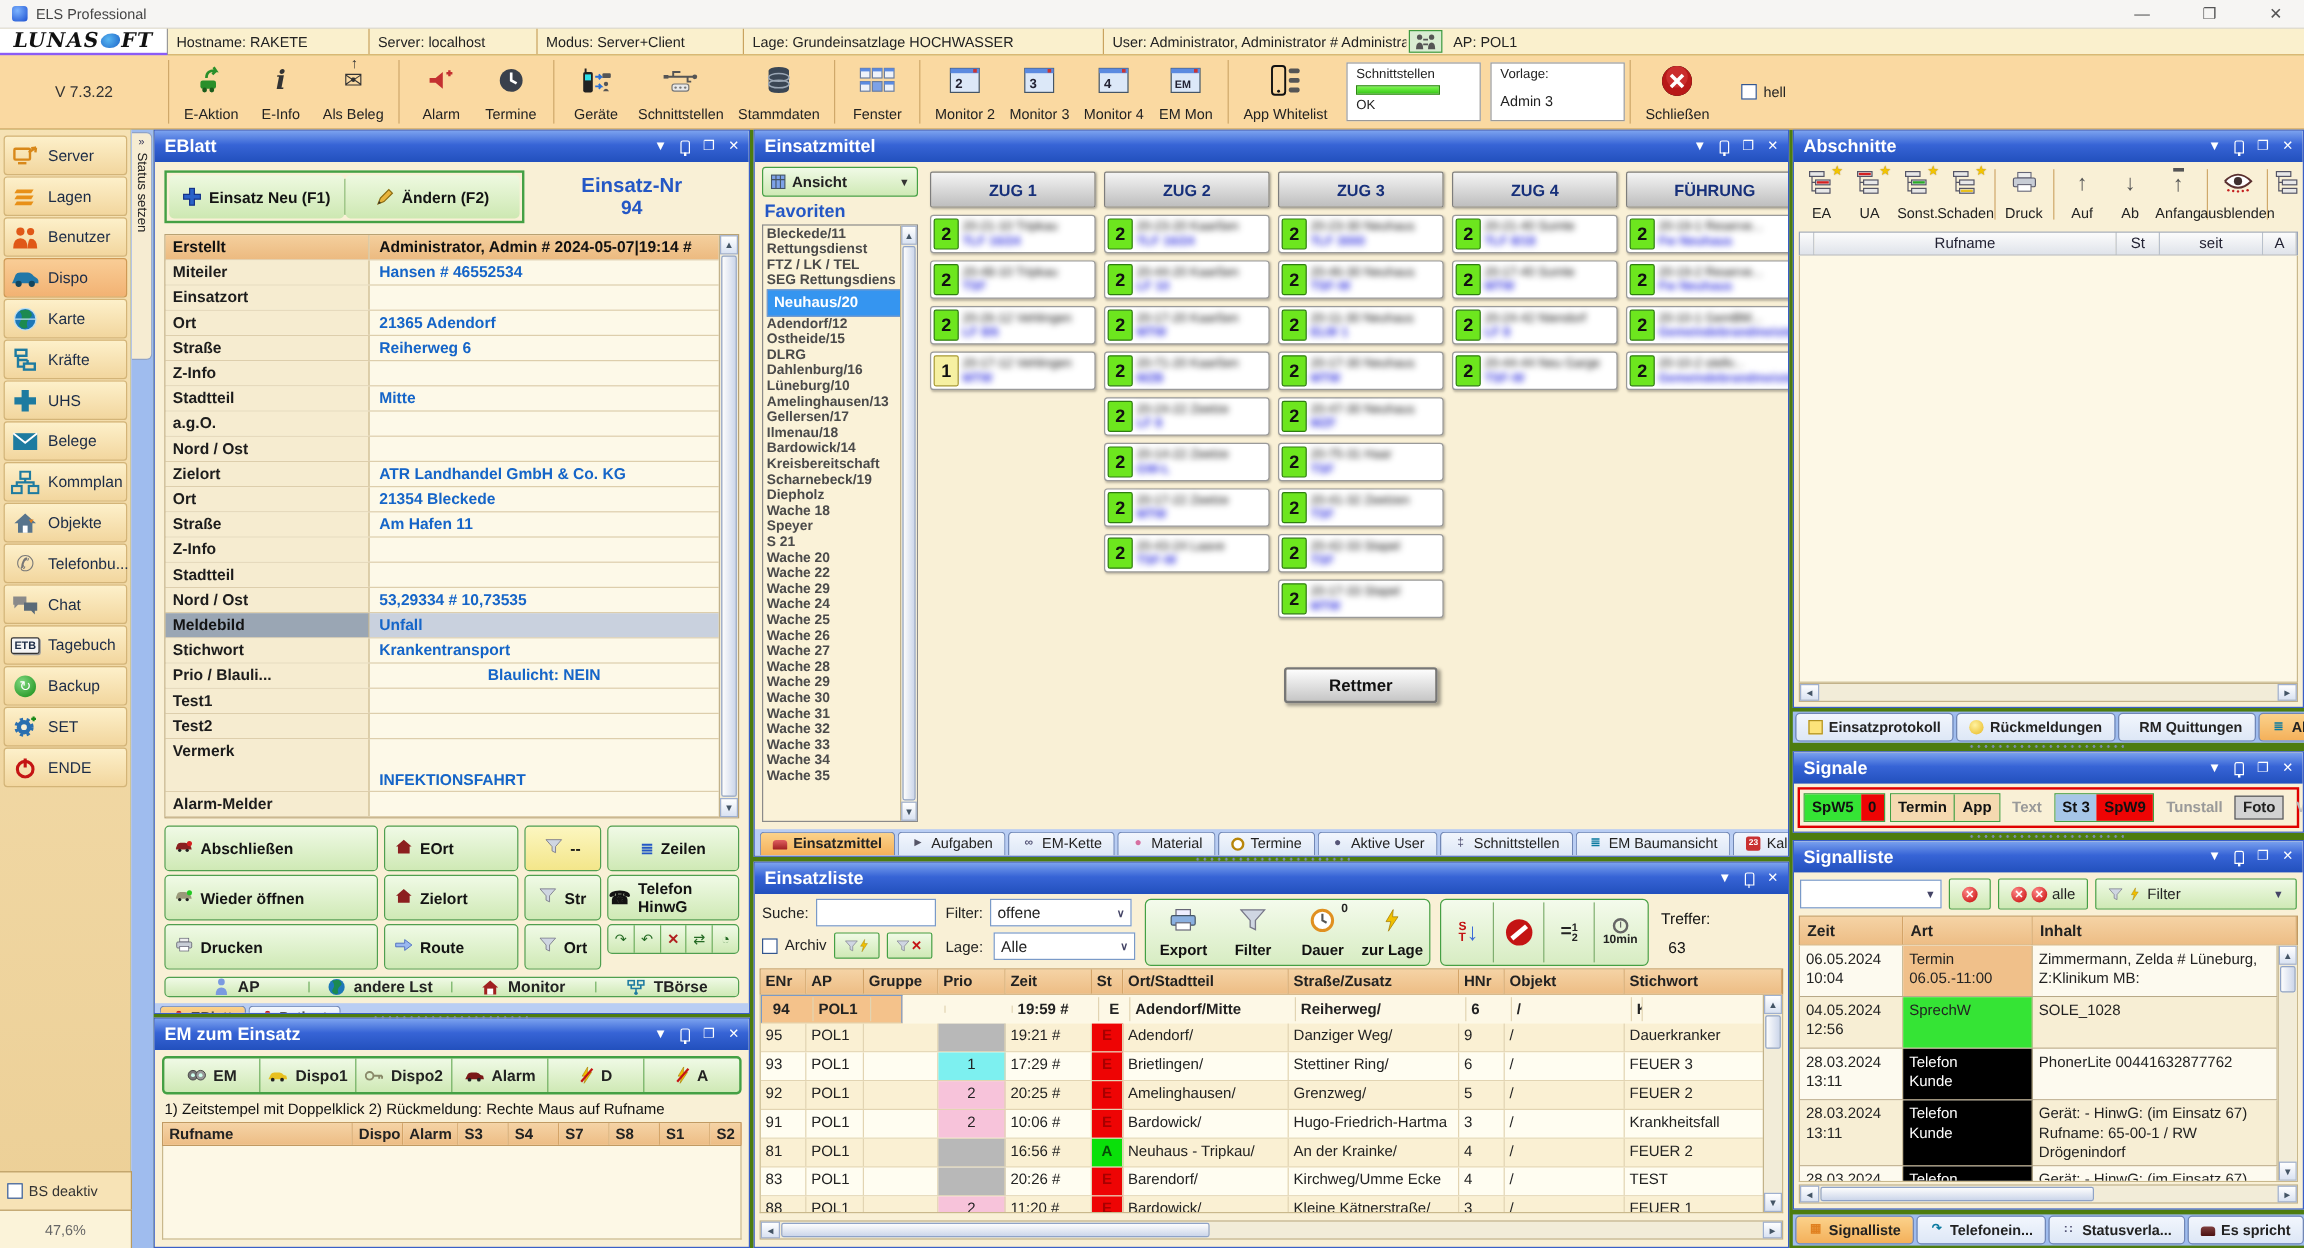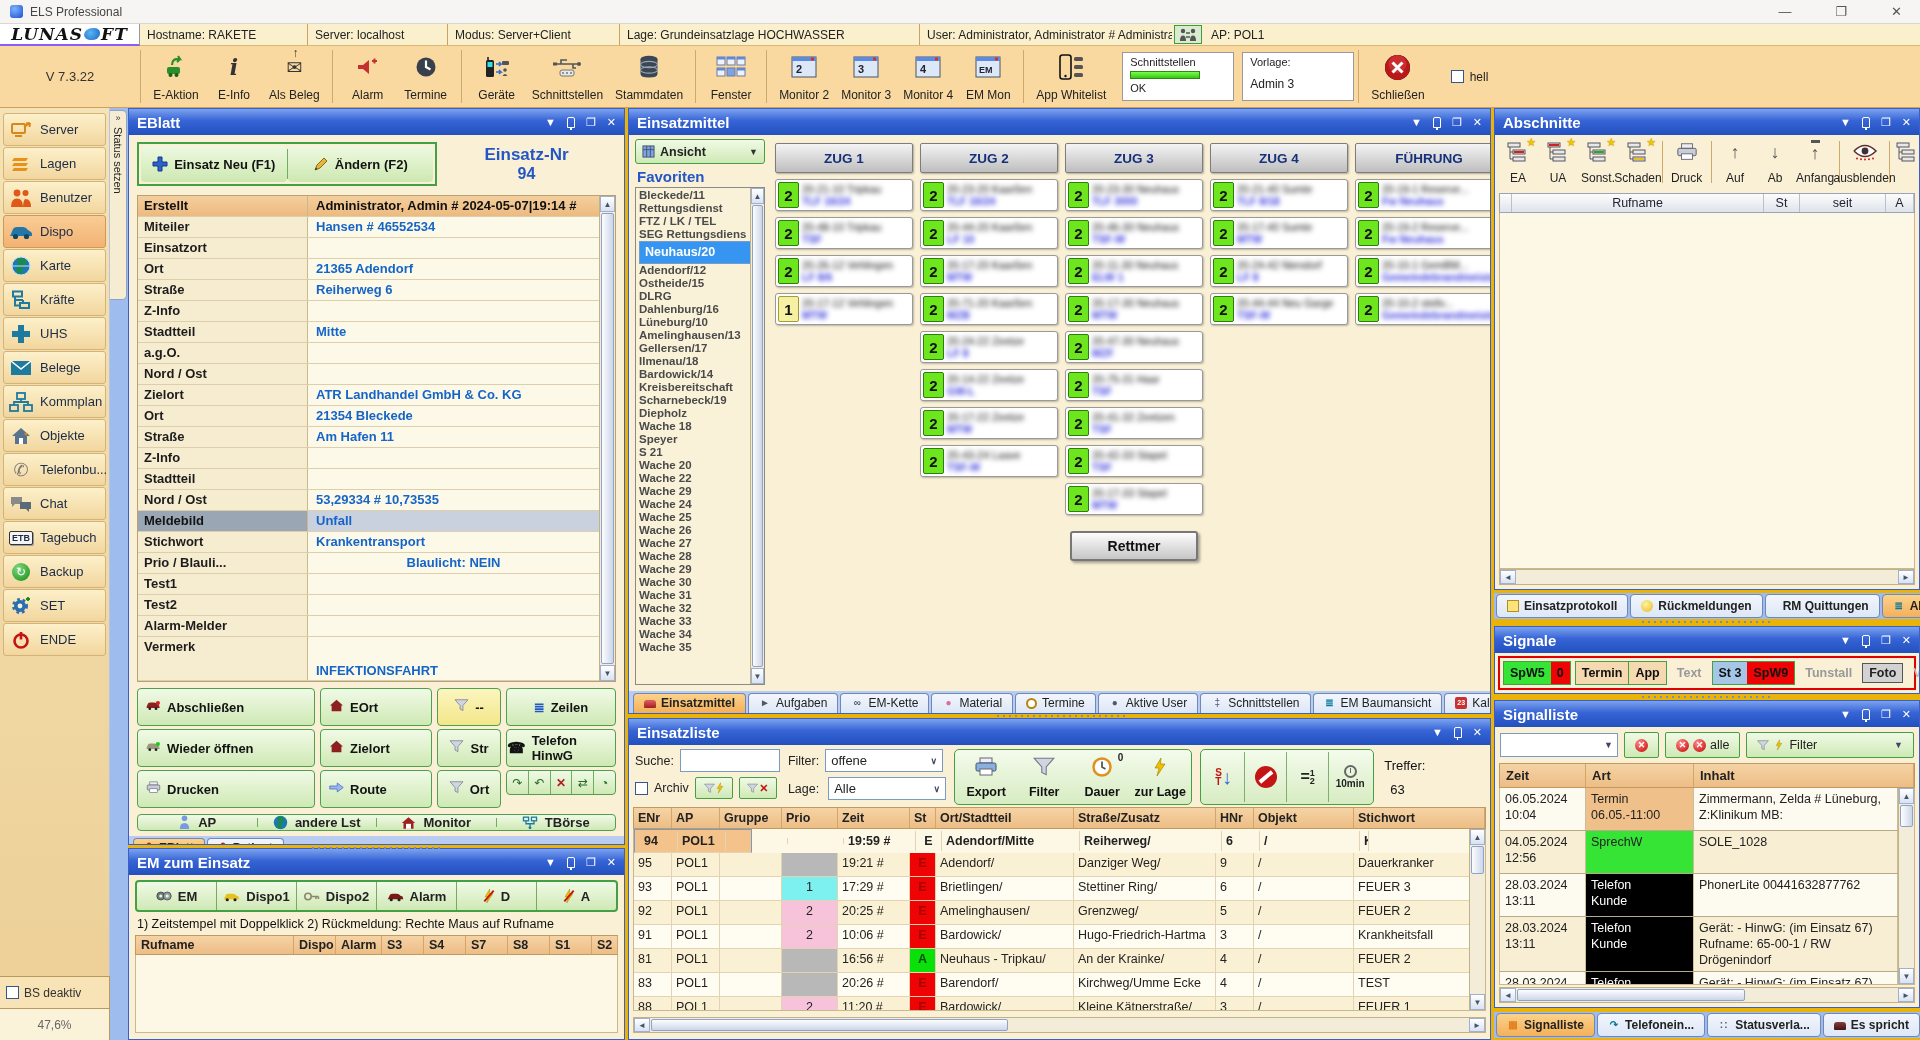--- a/index.html
+++ b/index.html
@@ -1,18 +1,18 @@
 <!DOCTYPE html>
 <html><head>
 <meta charset="utf-8">
 <style>
   *{box-sizing:border-box;margin:0;padding:0}
   html,body{width:1920px;height:1040px;overflow:hidden}
   body{font-family:"Liberation Sans",sans-serif;font-size:13px;color:#222}
-  .app{position:relative;width:1920px;height:1040px;background:#eab308;overflow:hidden}
+  .app{position:relative;width:1920px;height:1040px;background:#4d7c0f;overflow:hidden}
 
   
   .titlebar{position:absolute;left:0;top:0;width:1920px;height:24px;background:#f6f5f3;border-bottom:1px solid #dcd8d0;display:flex;align-items:center;padding:0 10px;gap:7px}
   .appicon{width:13px;height:13px;background:radial-gradient(circle at 35% 30%,#7db4ff,#1b4fd0);border-radius:3px}
   .titlebar .wt{font-size:12px;color:#444}
   .winctl{margin-left:auto;display:flex;gap:44px;color:#555;font-size:13px;padding-right:8px}
   .winctl span{cursor:default}
 
   
   .infobar{position:absolute;left:0;top:24px;width:1920px;height:22px;background:#faf0cd;border-bottom:1px solid #d9b874;display:flex;align-items:stretch}
@@ -120,21 +120,21 @@
   .zugarea{flex:1;position:relative;padding:8px 6px 0 8px;display:flex;gap:7px;min-height:0}
   .emcol{width:138px;flex:none;display:flex;flex-direction:column;gap:6px}
   .zhead{height:30px;flex:none;background:linear-gradient(#f4f4f4,#bebebe);border:1px solid #7d7d7d;border-radius:2px;box-shadow:1px 1px 2px rgba(0,0,0,.3);display:flex;align-items:center;justify-content:center;font-weight:bold;font-size:13.5px;color:#17307a}
   .tilelist{display:flex;flex-direction:column;gap:6px}
   .tile{height:32px;flex:none;background:#fff;border:1px solid #9a9a9a;border-radius:3px;box-shadow:1px 1px 2px rgba(0,0,0,.25);display:flex;padding:2px;cursor:default}
   .tst{width:21px;flex:none;background:#6de61e;border:1px solid #2f7d10;border-radius:2px;font-weight:bold;font-size:15px;color:#111;display:flex;align-items:center;justify-content:center}
   .tst.yellow{background:#f6f0a2;border-color:#a89a34}
   .ttxt{flex:1;padding:0 3px;overflow:hidden;filter:blur(2.5px);display:flex;flex-direction:column;justify-content:center}
   .ttxt .l1{font-size:10.5px;color:#111;line-height:12px;white-space:nowrap}
   .ttxt .l2{font-size:10.5px;font-weight:bold;color:#3a3ae0;line-height:12px;white-space:nowrap}
-  .rettmer{margin:10px auto 0;width:128px;height:30px;background:linear-gradient(#fdfdfd,#c6c6c6);border:2px solid #777;border-radius:3px;font-weight:bold;font-size:14px;color:#111;display:flex;align-items:center;justify-content:center;box-shadow:2px 2px 3px rgba(0,0,0,.35)}
+  .rettmer{margin:35px auto 0;width:128px;height:30px;background:linear-gradient(#fdfdfd,#c6c6c6);border:2px solid #777;border-radius:3px;font-weight:bold;font-size:14px;color:#111;display:flex;align-items:center;justify-content:center;box-shadow:2px 2px 3px rgba(0,0,0,.35)}
   .tabstrip{flex:none;background:#b9cdf3;display:flex;gap:2px;padding:2px 4px 0}
   .tabstrip .dtab{font-weight:normal}
   .tabstrip .dtab.active{font-weight:bold}
 
   
   .tico{width:12px;height:12px;display:inline-block;flex:none;position:relative;font-size:10px;line-height:12px;text-align:center}
   .tico-car{background:linear-gradient(#e06060,#a02020);border-radius:3px 3px 1px 1px;height:8px;margin-top:2px}
   .tico-car-d{background:linear-gradient(#804040,#4a1010);border-radius:3px 3px 1px 1px;height:8px;margin-top:2px}
   .tico-cursor::before{content:"►";color:#556}
   .tico-chain::before{content:"∞";color:#557;font-weight:bold}
@@ -783,31 +783,31 @@
           <div class="frow">
             <span class="flab">Test1</span>
             <span class="fval"></span>
           </div>
 
           <div class="frow">
             <span class="flab">Test2</span>
             <span class="fval"></span>
           </div>
 
-          <div class="frow">
-            <span class="flab">Alarm-Melder</span>
-            <span class="fval"></span>
-          </div>
-
-        <div class="frow vermerk">
+          <div class="frow vermerk">
           <span class="flab">Vermerk</span>
           <span class="fval">
               <span>INFEKTIONSFAHRT</span>
             </span>
         </div>
+
+        <div class="frow">
+            <span class="flab">Alarm-Melder</span>
+            <span class="fval"></span>
+          </div>
       </div>
       <div class="fscroll">
         <div class="sarrow">▲</div>
         <div class="sthumb"></div>
         <div class="sarrow">▼</div>
       </div>
     </div>
     <div class="eb-btns">
       <div class="bcol">
         <div class="gbtn">

